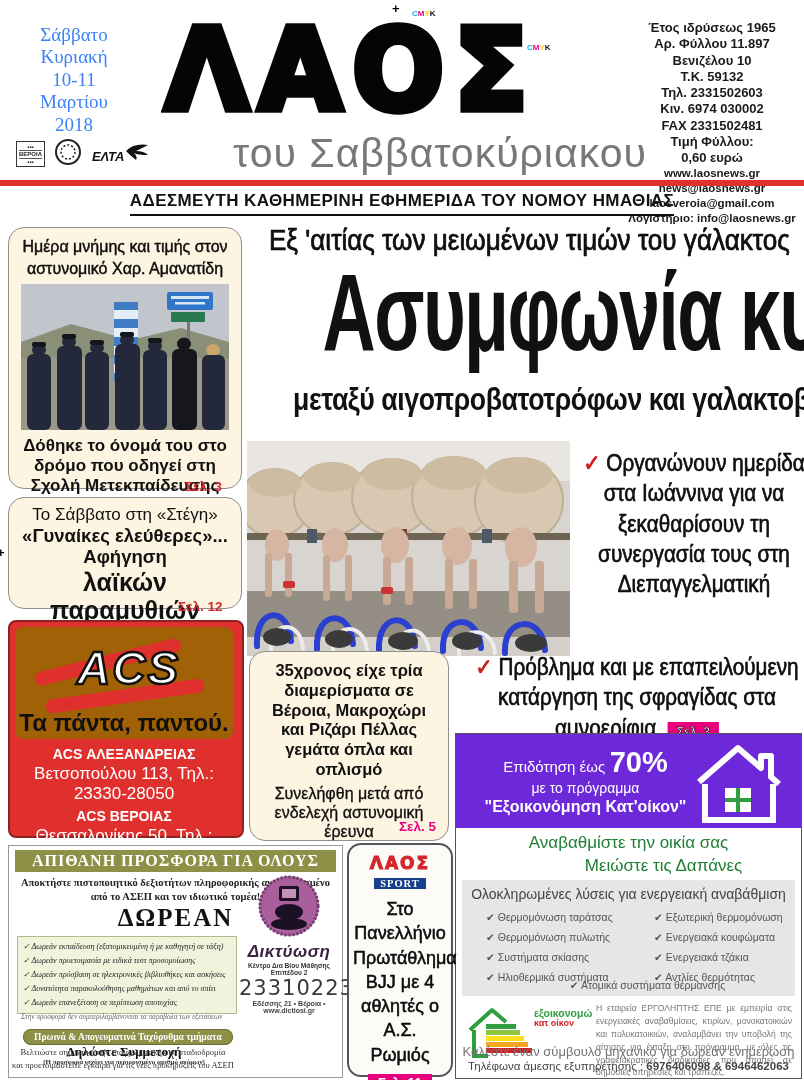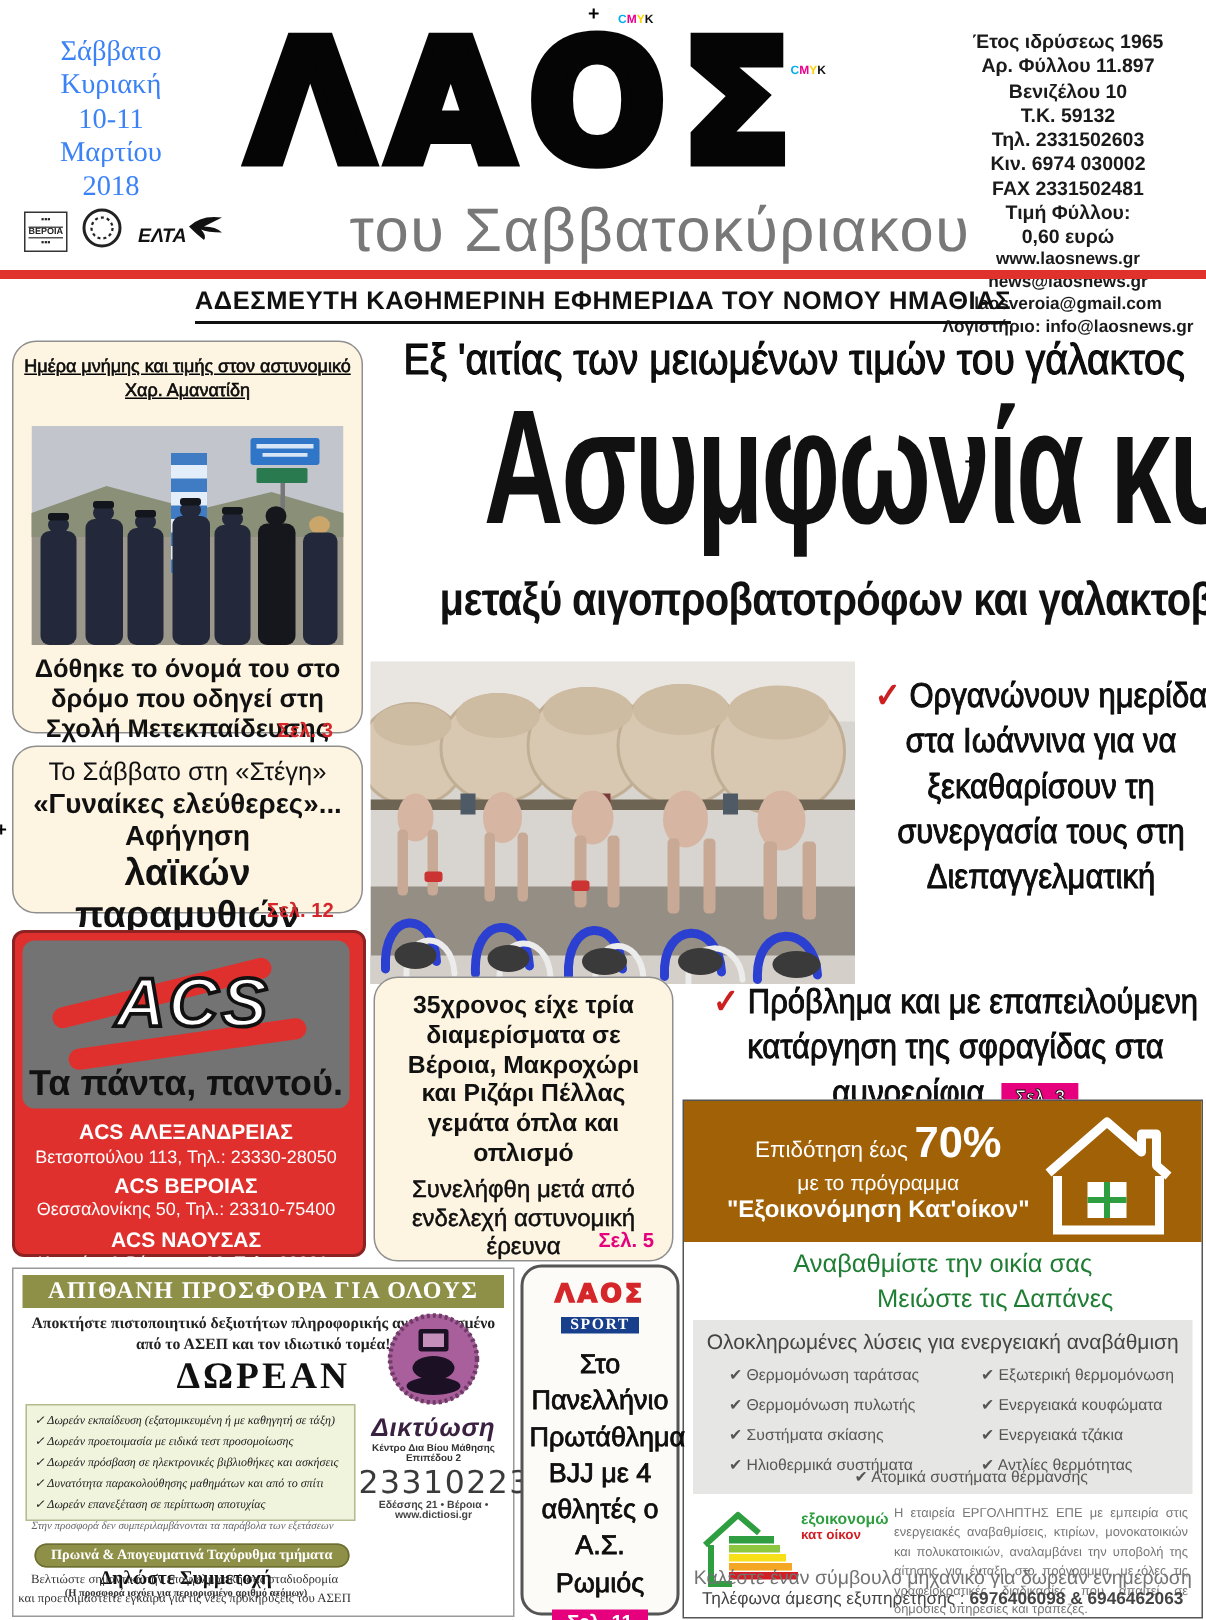--- a/index.html
+++ b/index.html
@@ -32,30 +32,30 @@
              padding:1px 10px;display:inline-block;}
   
   .kicker{font-size:29px;-webkit-text-stroke:.7px #000;white-space:nowrap;}
   .headline{font-family:"Liberation Sans",sans-serif;font-weight:bold;font-size:92px;line-height:1;
             white-space:nowrap;letter-spacing:-2px;}
   .subhead{font-weight:bold;font-size:31px;white-space:nowrap;letter-spacing:-.5px;}
   .bullet{font-size:23px;line-height:1.32;-webkit-text-stroke:.6px #000;}
   .chk{color:#cc1f1f;-webkit-text-stroke:0;font-weight:bold;}
   
   .acswrap{background:#e0302e;border:2px solid #8b2323;border-radius:8px;}
-  .acswhite{background:#737373;border-radius:8px;}
+  .acswhite{background:#a16207;border-radius:8px;}
   .acslogo{font-style:italic;font-weight:bold;font-size:46px;color:#fff;
            -webkit-text-stroke:2.5px #111;letter-spacing:2px;}
   .acsslogan{font-weight:bold;font-size:24px;color:#111;}
   .acsbr-name{color:#fff;font-weight:bold;font-size:14px;line-height:1.25;}
-  .acsbr-addr{color:#fff;font-size:12px;line-height:1.2;}
+  .acsbr-addr{color:#fff;font-size:17px;line-height:1.2;}
   .swoosh{position:absolute;background:#e0302e;}
   
   .gad{border:1px solid #555;background:#fff;}
-  .gadhead{background:#a16207;color:#fff;}
+  .gadhead{background:#6d28d9;color:#fff;}
   .gadsub{color:#1f7e33;font-size:17px;line-height:1.35;}
   .gadgray{background:#e6e6e4;}
   .gaditem{font-size:10.5px;color:#555;line-height:1.9;}
   .gadbody{font-size:8.6px;color:#777;line-height:1.5;text-align:justify;}
   .gadcta{font-size:13px;font-weight:normal;color:#737373;}
   .gadphone{font-size:11.5px;color:#444;}
   
   .tad{border:1px solid #999;background:#fff;}
   .tadhead{background:#8f9048;color:#fff;font-family:"Liberation Serif",serif;
            font-weight:bold;font-size:16px;letter-spacing:1px;}
@@ -141,21 +141,21 @@
       <div>Λογιστήριο: info@laosnews.gr</div>
     </div>
   </div>
 
   <div class="abs redline" style="left:0;top:180px;"></div>
   <div class="abs ctr" style="left:0;top:191px;width:804px;">
     <span class="tagline">ΑΔΕΣΜΕΥΤΗ ΚΑΘΗΜΕΡΙΝΗ ΕΦΗΜΕΡΙΔΑ ΤΟΥ ΝΟΜΟΥ ΗΜΑΘΙΑΣ</span>
   </div>
 
   <div class="abs cream" style="left:8px;top:227px;width:232px;height:260px;">
-    <div class="ctr" style="font-size:12px;line-height:1.35;margin-top:8px;text-decoration:underline;-webkit-text-stroke:.4px #000;">Ημέρα μνήμης και τιμής στον αστυνομικό Χαρ. Αμανατίδη</div>
+    <div class="ctr" style="font-size:16px;line-height:1.35;margin-top:8px;-webkit-text-stroke:.4px #000;">Ημέρα μνήμης και τιμής στον αστυνομικό Χαρ. Αμανατίδη</div>
     <svg class="abs" style="left:12px;top:56px;" width="208" height="146" viewBox="0 0 208 146">
       <rect width="208" height="146" fill="#c2c6cc"></rect>
       <rect y="58" width="208" height="16" fill="#6f7563"></rect>
       <path d="M0 58 L50 40 L110 56 L160 44 L208 58 L208 74 L0 74 Z" fill="#8a8f78"></path>
       <rect y="74" width="208" height="72" fill="#9b978a"></rect>
       <rect x="146" y="8" width="46" height="18" rx="2" fill="#2f76c9"></rect>
       <rect x="150" y="12" width="38" height="3" fill="#d7e6f7"></rect>
       <rect x="154" y="18" width="30" height="2.5" fill="#d7e6f7"></rect>
       <rect x="150" y="28" width="34" height="10" rx="1" fill="#2a7a4f"></rect>
       <rect x="166" y="38" width="3" height="40" fill="#777"></rect>

